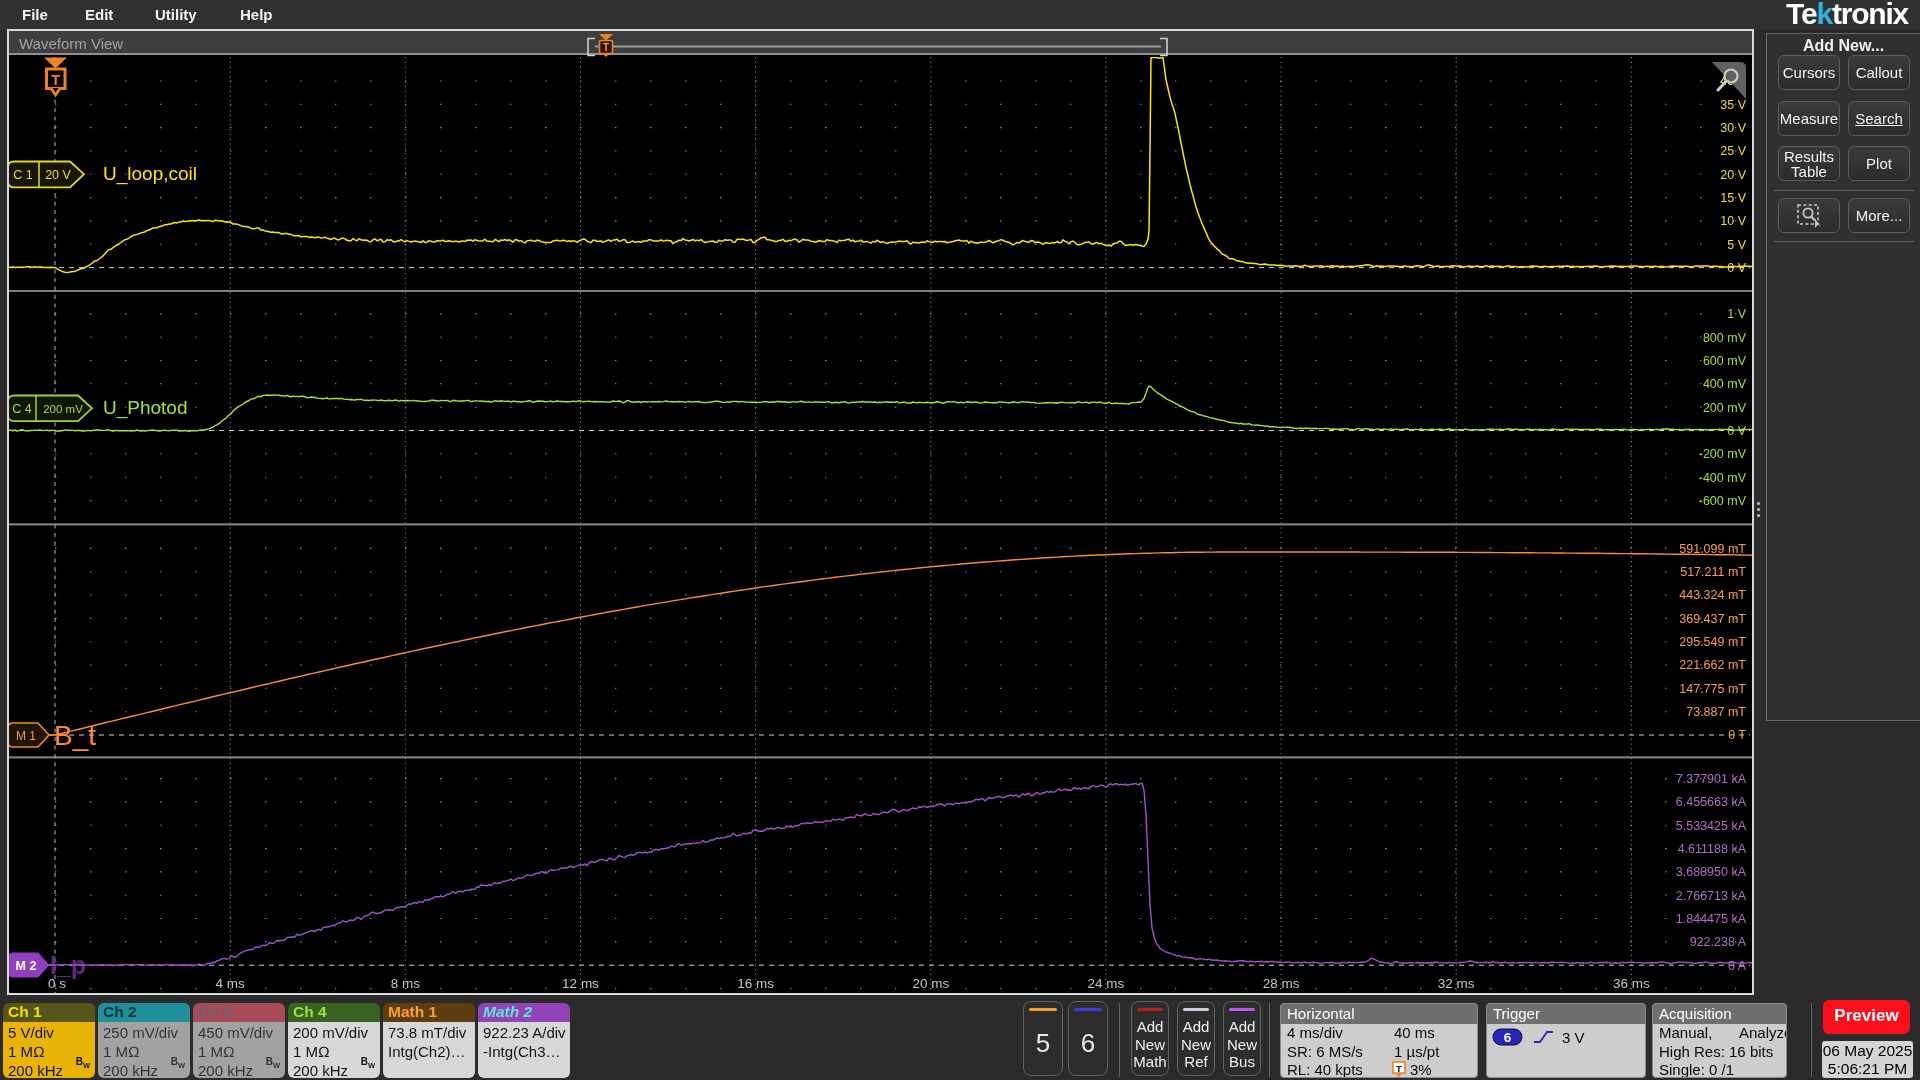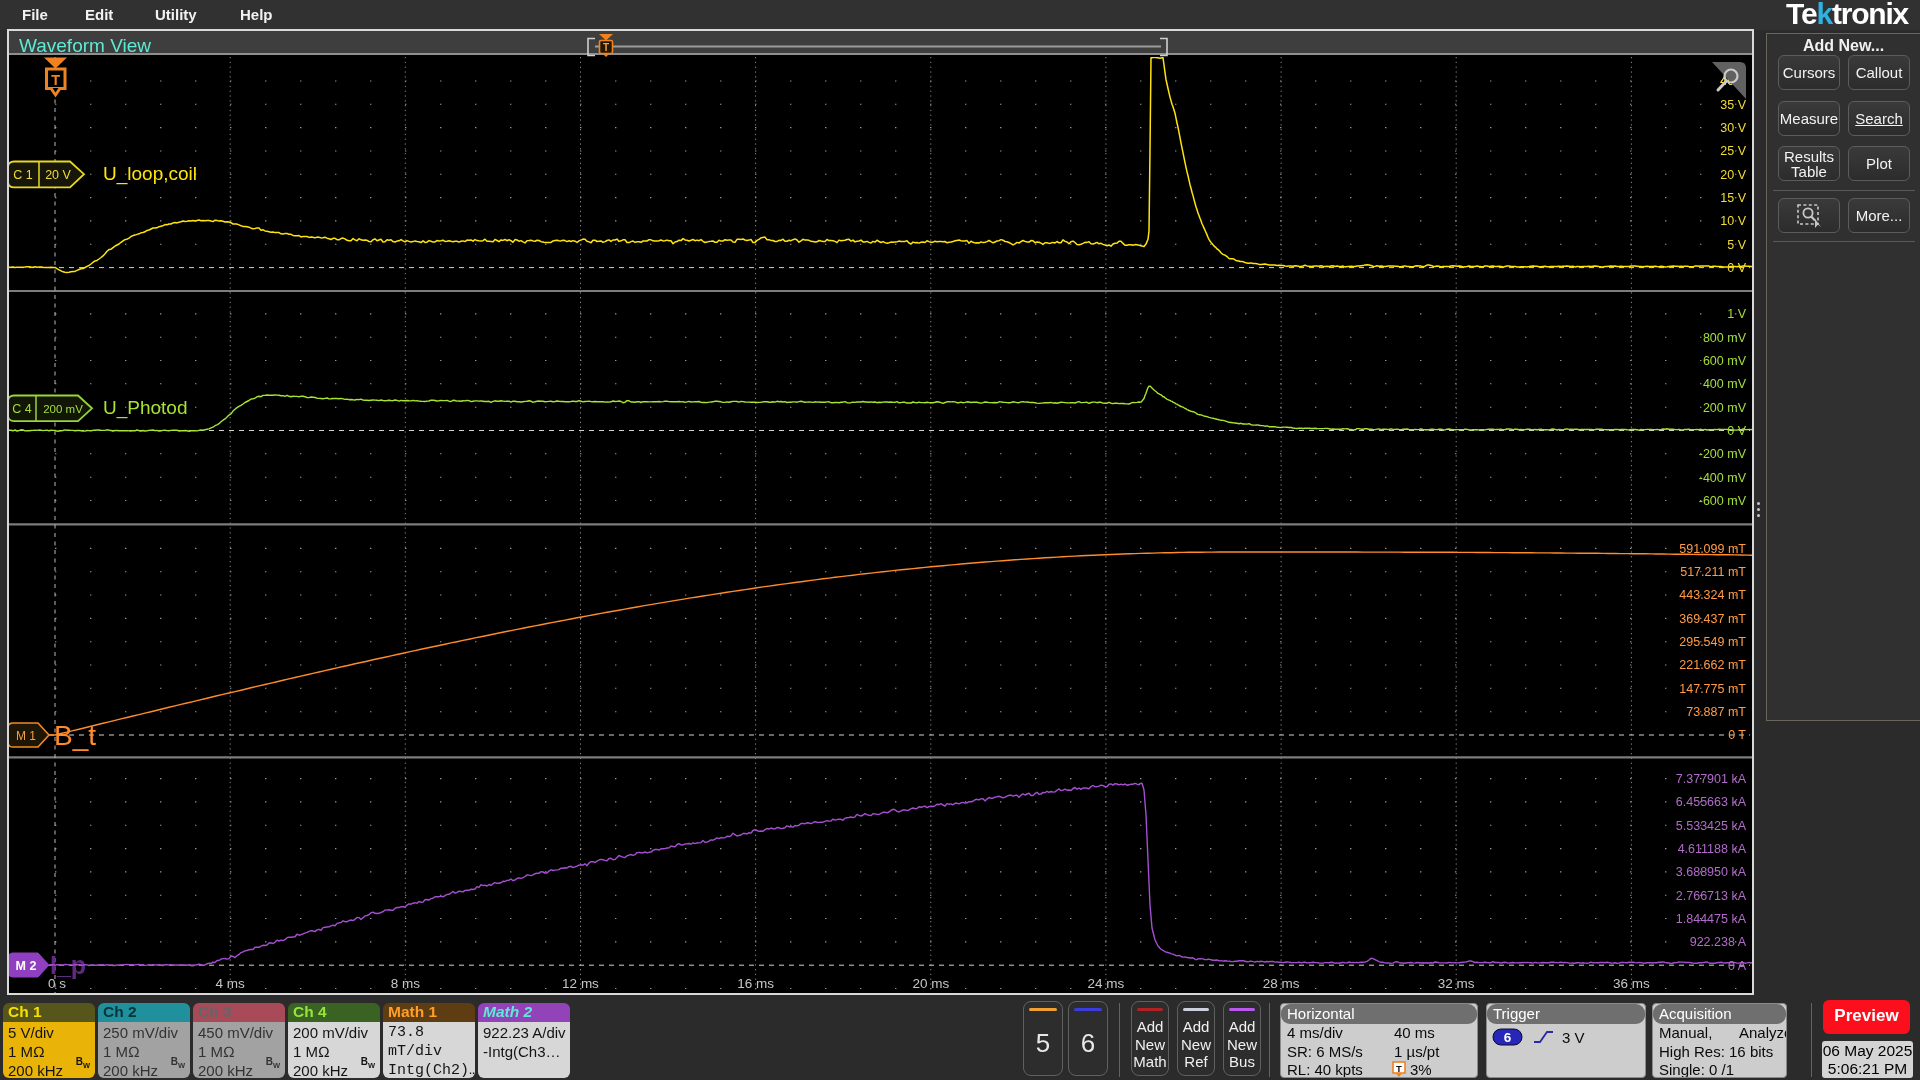--- a/index.html
+++ b/index.html
@@ -6,21 +6,21 @@
 html,body { width:1920px; height:1080px; overflow:hidden; background:#2b2b2b;
   font-family:"Liberation Sans",sans-serif; }
 #menubar { position:absolute; left:0; top:0; width:1920px; height:30px; background:#313131; }
 #menubar span { position:absolute; top:6px; color:#f2f2f2; font-size:15px; font-weight:bold; }
 #logo { position:absolute; top:-3px; right:1px; width:144px; text-align:center;
   font-size:30px; font-weight:bold; color:#fff; letter-spacing:-1.2px; }
 #logo i { color:#2eb2e2; font-style:normal; }
 #wfpanel { position:absolute; left:7px; top:29px; width:1747px; height:966px;
   border:2px solid #d9d9d9; background:#000; }
 #wfhead { position:absolute; left:0; top:0; width:1743px; height:24px; background:#3e3e3e; border-bottom:2px solid #8f8f8f; }
-#wfhead .t { position:absolute; left:10px; top:4px; font-size:19px; color:#5eead4; }
+#wfhead .t { position:absolute; left:10px; top:4px; font-size:15px; color:#a3a3a3; }
 #plotwrap { position:absolute; left:0; top:26px; width:1743px; height:936px; }
 
 #slider { position:absolute; left:0; top:0; width:1743px; height:26px; }
 
 #rpanel { position:absolute; left:1766px; top:33px; width:154px; height:688px;
   background:#303030; border-top:1px solid #6a665e; border-left:1px solid #6a665e;
   border-bottom:1px solid #6a665e; }
 #rpanel .hd { position:absolute; top:3px; left:0; width:100%; text-align:center;
   color:#f0f0f0; font-size:16px; font-weight:bold; }
 .rbtn { position:absolute; width:62px; height:35px; background:linear-gradient(#3a3a3a,#2c2c2c);
@@ -40,21 +40,21 @@
 .bw sub { font-size:7.5px; }
 .sqbtn { position:absolute; top:1001px; width:40px; height:75px; background:#2d2d2d;
   border:1px solid #606060; border-radius:8px; color:#e8e8e8; }
 .sqbtn .stripe { position:absolute; left:5px; right:5px; top:6px; height:3px; border-radius:2px; }
 .sqbtn .num { position:absolute; width:100%; top:26px; text-align:center; font-size:26px; }
 .sqbtn .txt { position:absolute; width:100%; top:16px; text-align:center; font-size:15px; line-height:17.5px; color:#f0f0f0; }
 .vsep { position:absolute; top:1003px; height:74px; width:0; border-left:1px solid #636363; }
 .infpanel { position:absolute; top:1003px; height:75px; background:#cdcdcd; border-radius:4px;
   border:1px solid #8a8a8a; overflow:hidden; }
 .infpanel .h { position:absolute; left:0; top:0; width:100%; height:20px; background:#6f6f6f;
-  color:#fff; font-size:15px; padding:1px 16px 0 6px;border-radius:9px; }
+  color:#fff; font-size:15px; padding:1px 16px 0 6px; }
 .infpanel .r { position:absolute; font-size:15px; color:#0a0a0a; }
 #preview { position:absolute; left:1823px; top:1000px; width:87px; height:34px; background:#fb0f1d;
   border-radius:6px; color:#fff; font-size:17px; font-weight:bold; text-align:center; padding-top:6px; }
 #datebox { position:absolute; left:1822px; top:1041px; width:91px; height:37px; background:#d4d4d4;
   border-radius:3px; color:#000; font-size:15.5px; text-align:center; line-height:18px; padding-top:1px; white-space:nowrap; }
 </style>
 </head>
 <body>
 <div id="menubar">
   <span style="left:22px">File</span>
@@ -271,21 +271,21 @@
 <div class="chbadge" style="left:193px;">
   <div class="h" style="background:#a84a57; color:#62666a;">Ch 3</div>
   <div class="b" style="background:#a2a2a2; color:#333;">450 mV/div<br>1 MΩ<br>200 kHz<span class="bw">B<sub>W</sub></span></div>
 </div>
 <div class="chbadge" style="left:288px;">
   <div class="h" style="background:#3a6323; color:#96e43c;">Ch 4</div>
   <div class="b" style="background:#d7d7d7;">200 mV/div<br>1 MΩ<br>200 kHz<span class="bw">B<sub>W</sub></span></div>
 </div>
 <div class="chbadge" style="left:383px;">
   <div class="h" style="background:#5f3d12; color:#ff9e28;">Math 1</div>
-  <div class="b" style="background:#d7d7d7;font-family:Liberation Mono, monospace;">73.8 mT/div<br>Intg(Ch2)…</div>
+  <div class="b" style="background:#d7d7d7;">73.8 mT/div<br>Intg(Ch2)…</div>
 </div>
 <div class="chbadge" style="left:478px;">
   <div class="h" style="background:#9243b8; color:#5eead4;font-style:italic;">Math 2</div>
   <div class="b" style="background:#d7d7d7;">922.23 A/div<br>-Intg(Ch3…</div>
 </div>
 
 <div class="sqbtn" style="left:1023px;">
   <div class="stripe" style="background:#f0a030;"></div>
   <div class="num">5</div>
 </div>

